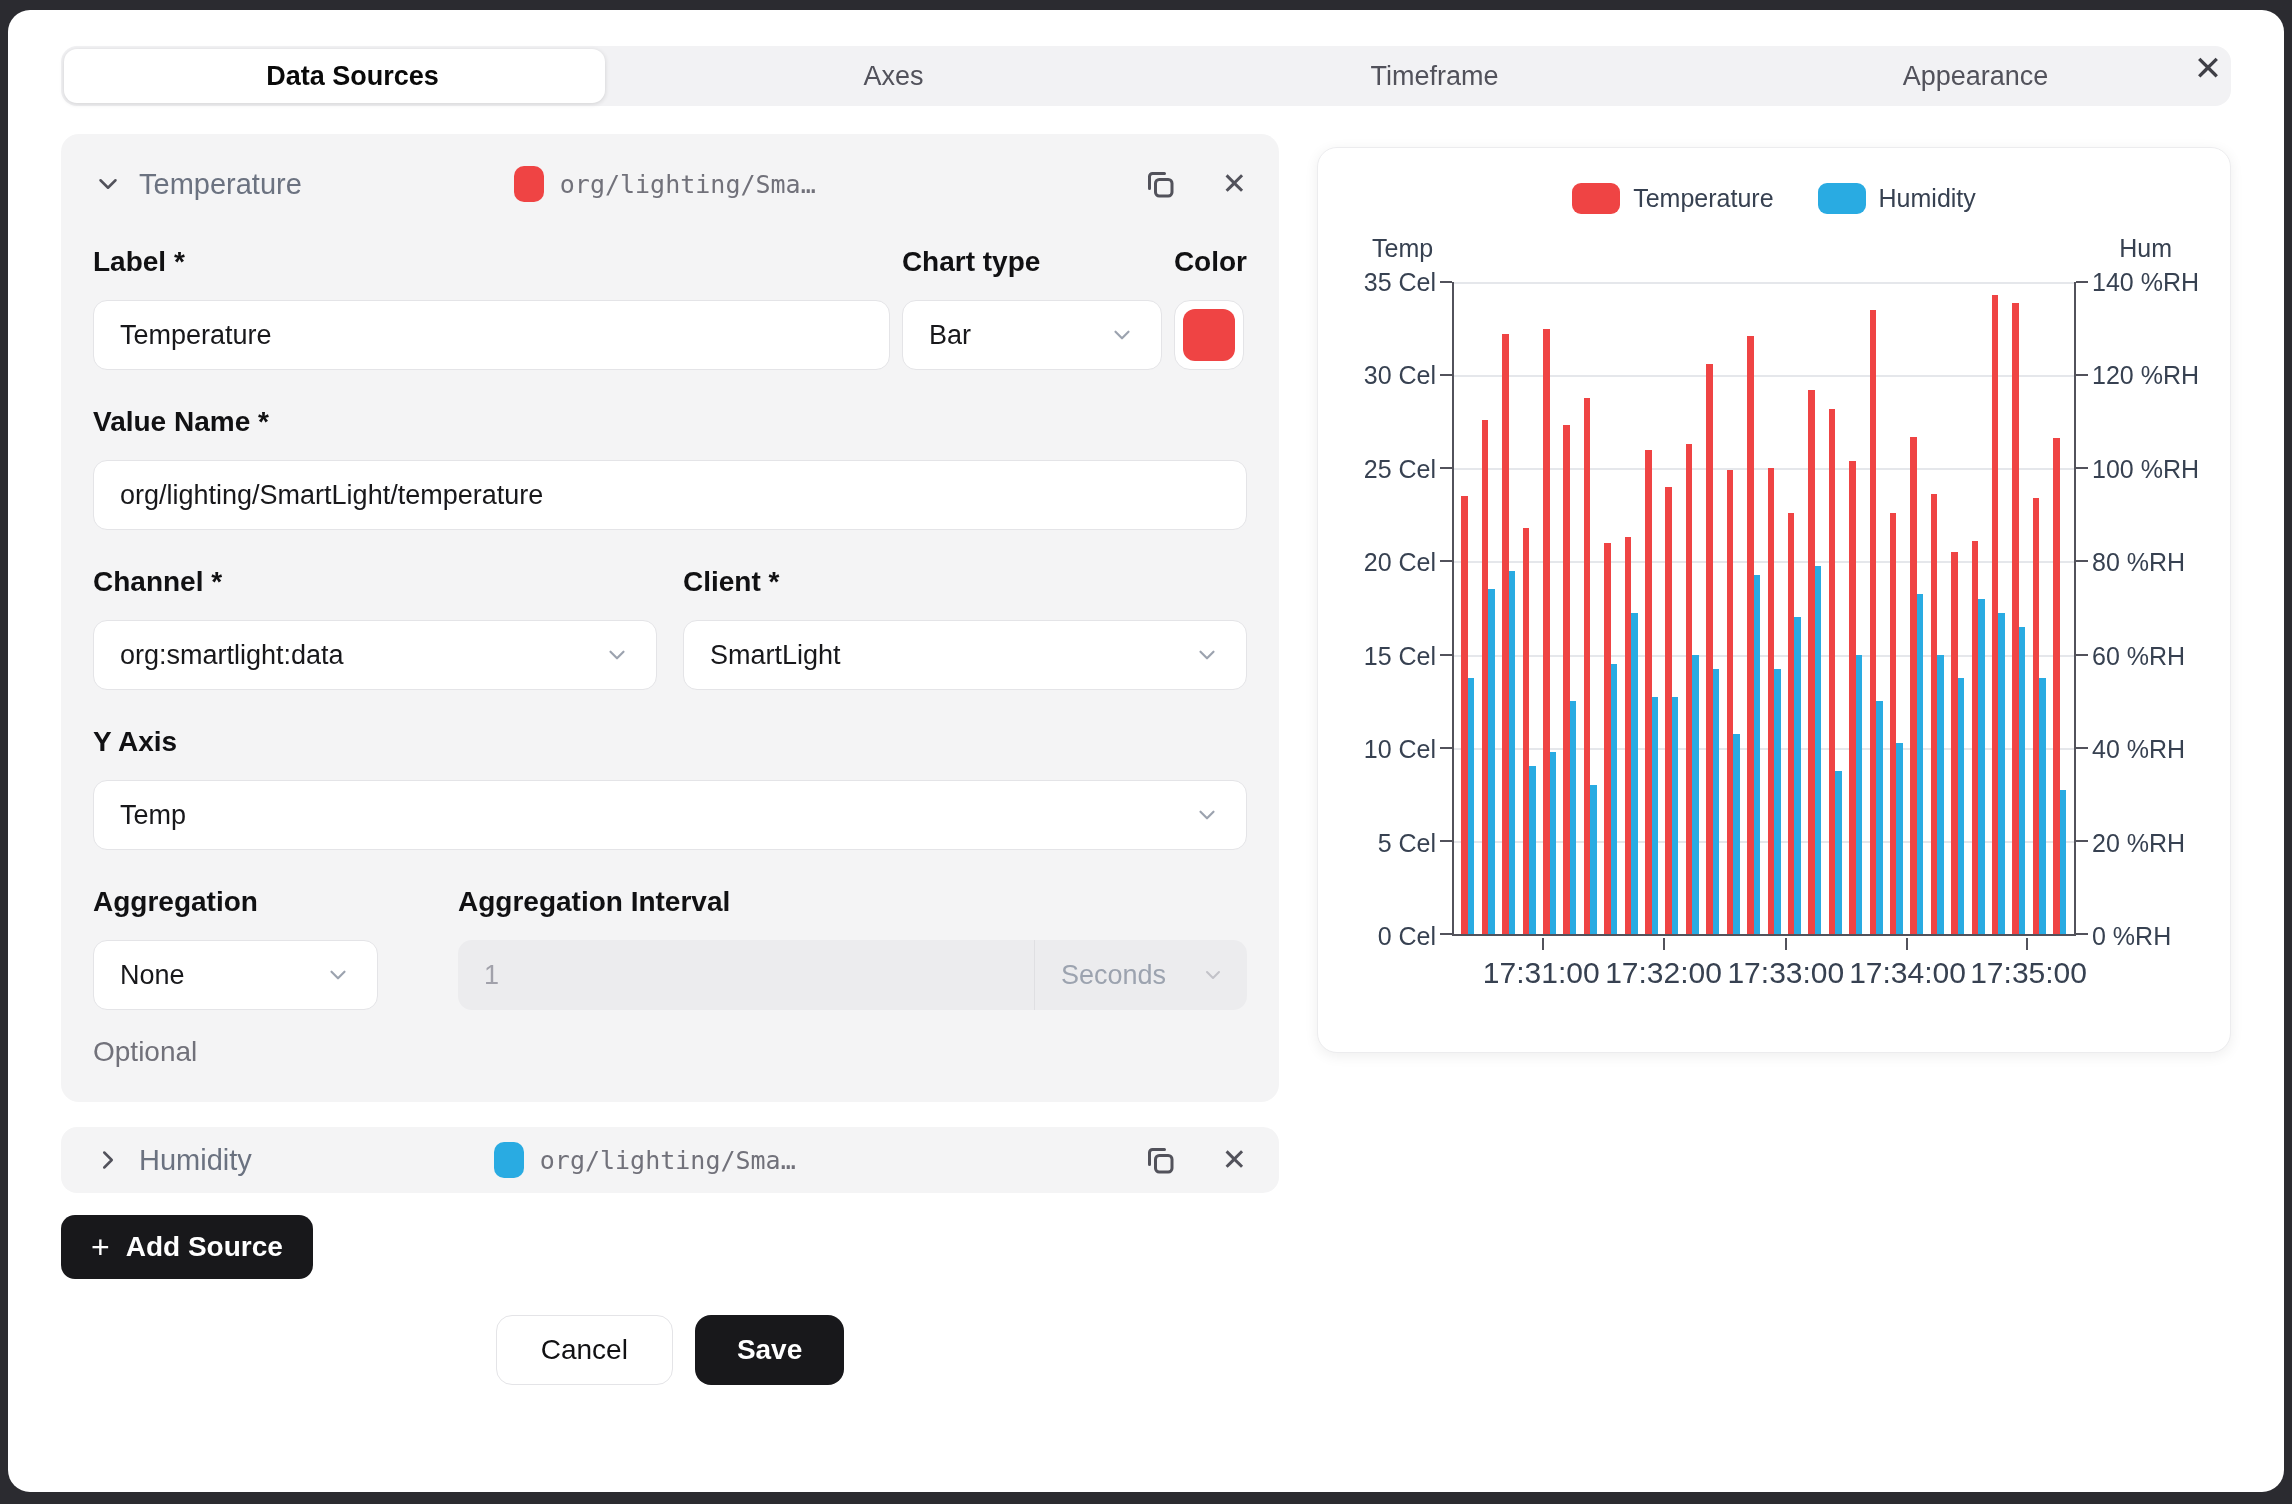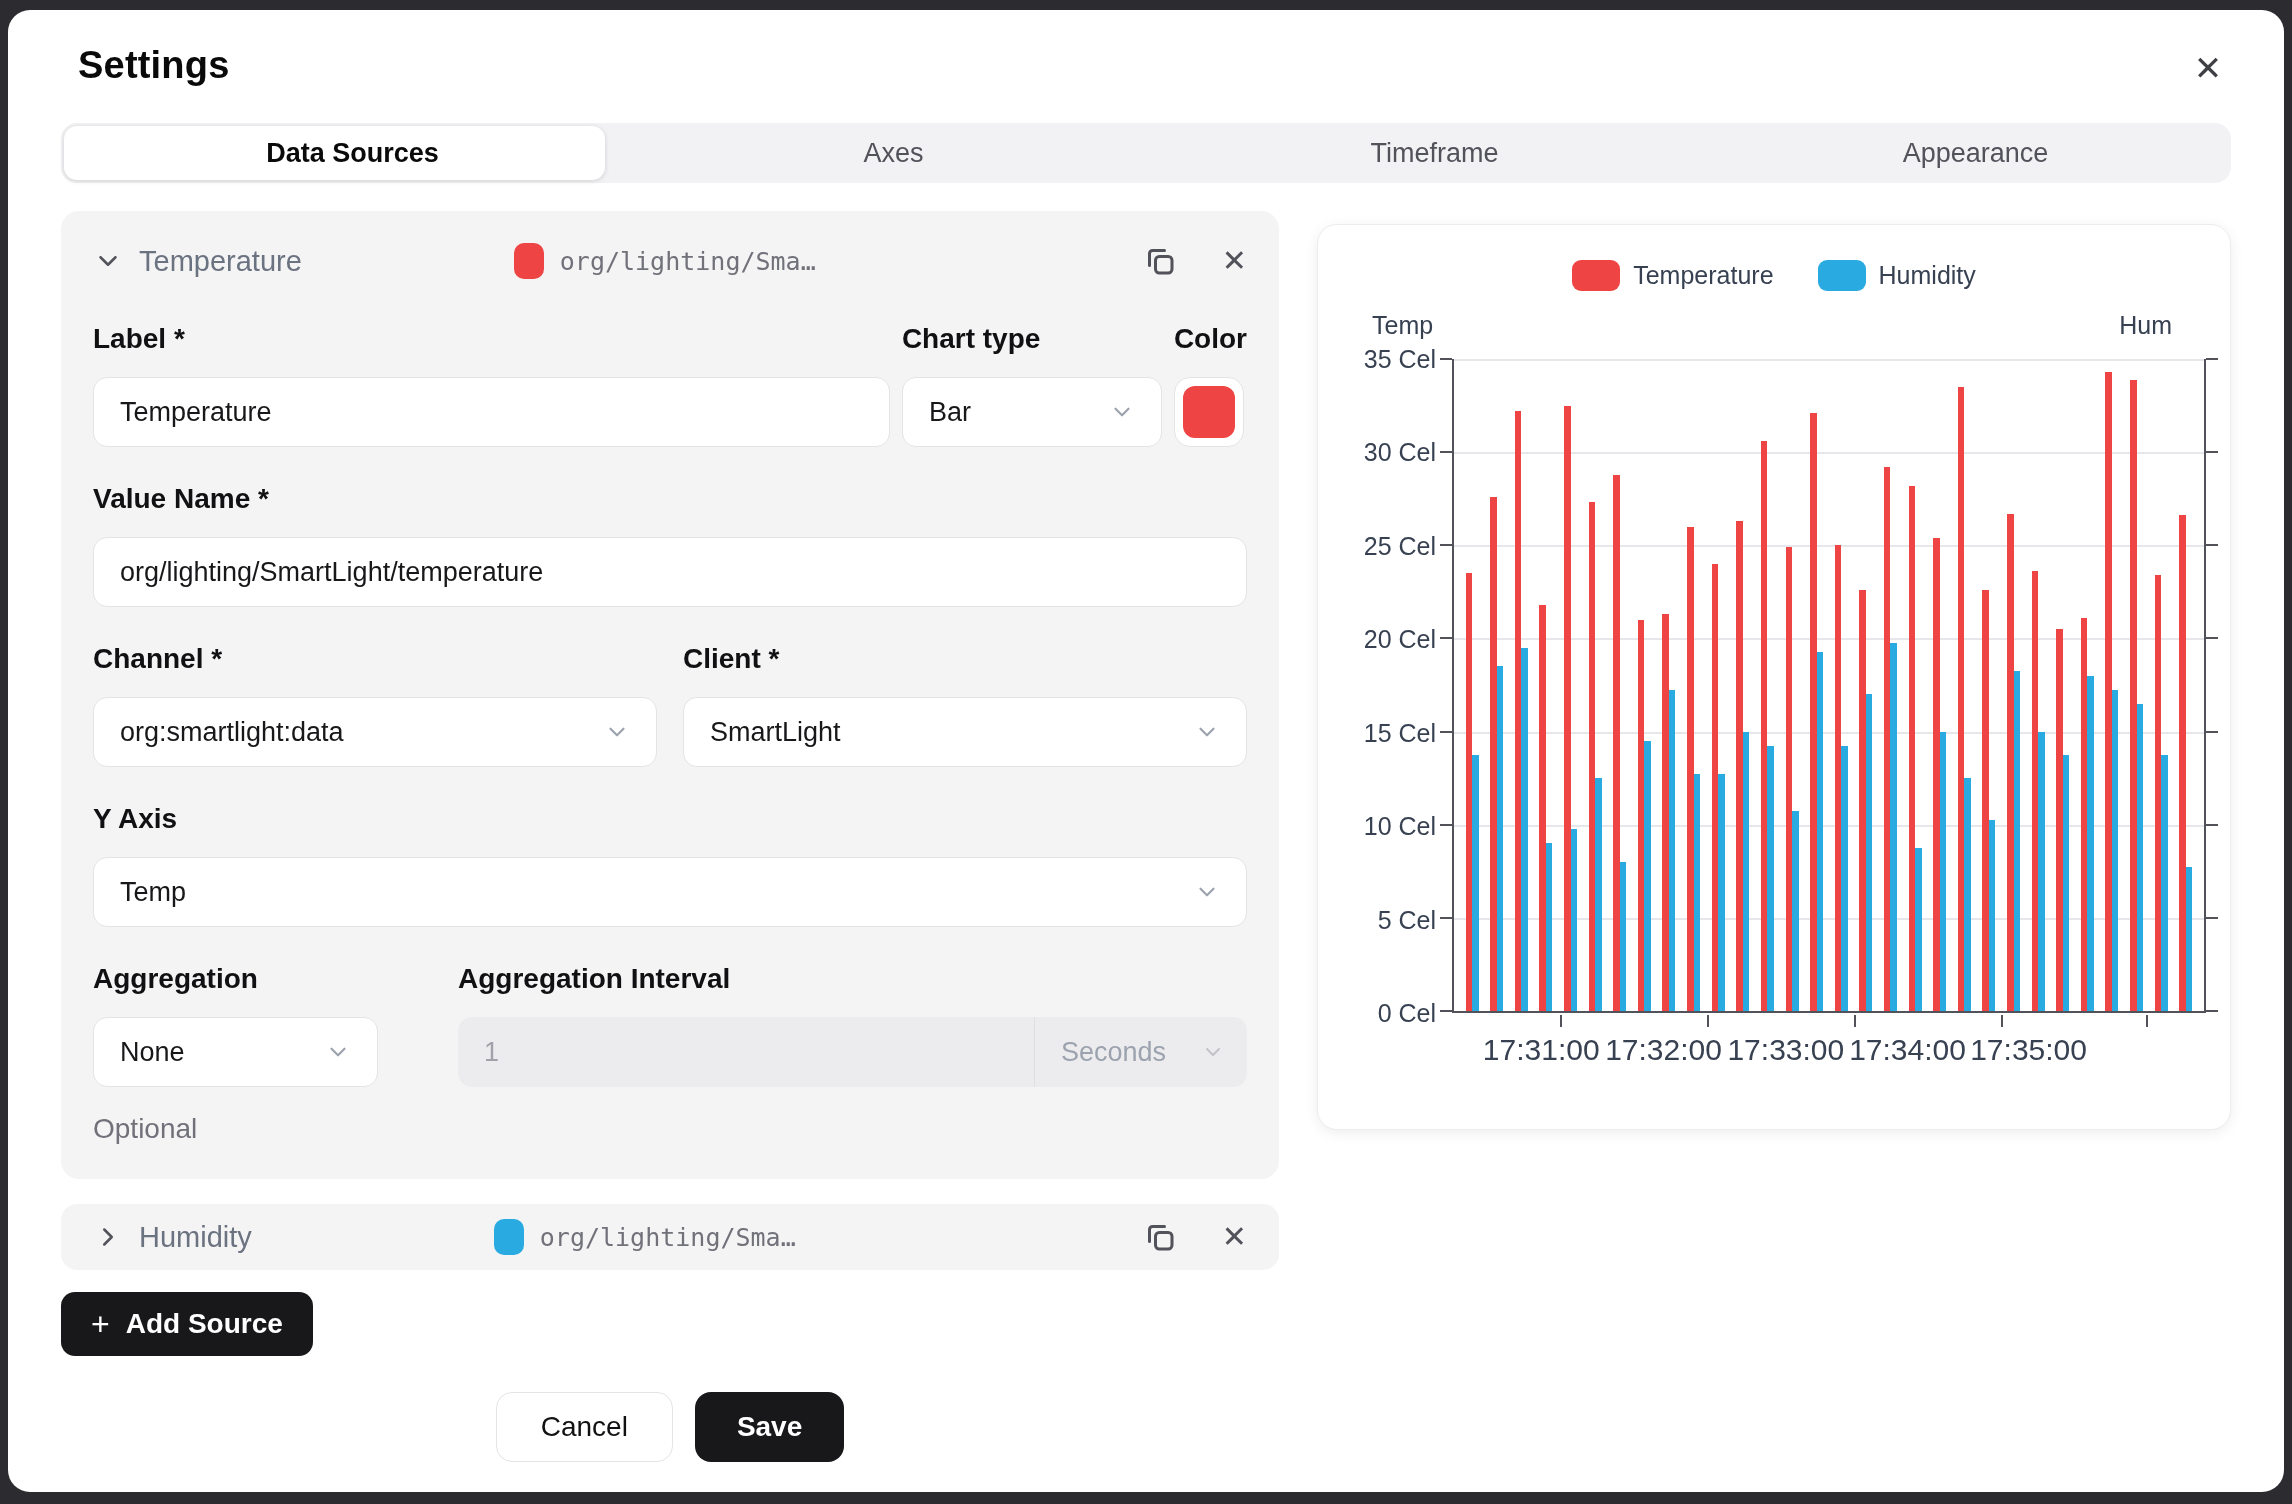--- a/index.html
+++ b/index.html
@@ -116,21 +116,20 @@
   .xlabels span { position: absolute; transform: translateX(-50%); white-space: nowrap; }
 
   svg.stroke { fill: none; stroke: currentColor; stroke-width: 2; stroke-linecap: round; stroke-linejoin: round; }
   .chev-gray { color: #9ca3af; } .chev-faint { color: #c2c2c8; }
 </style>
 </head>
 <body>
 
 <div class="dialog">
 
-  <h1 class="dialog-title">Settings</h1>
   <button class="close-btn">
     <span>✕</span>
   </button>
 
   <div class="tabbar">
       <div class="tab active">Data Sources</div>
       <div class="tab">Axes</div>
       <div class="tab">Timeframe</div>
       <div class="tab">Appearance</div>
     </div>
@@ -456,20 +455,30 @@
                   <div class="bar" style="height: 76%; background: rgb(239, 68, 68);"></div>
                   <div class="bar" style="height: 22.1429%; background: rgb(41, 171, 226);"></div>
                 </div>
               </div>
               <span class="xtickmark" style="left: calc(14.3% - 1px);"></span>
               <span class="xtickmark" style="left: calc(33.9% - 1px);"></span>
               <span class="xtickmark" style="left: calc(53.5% - 1px);"></span>
               <span class="xtickmark" style="left: calc(73% - 1px);"></span>
               <span class="xtickmark" style="left: calc(92.4% - 1px);"></span>
             </div>
+          <div class="yticks yticks-right">
+              <span style="top: calc(0% - 14px);">140 %RH</span>
+              <span style="top: calc(14.2857% - 14px);">120 %RH</span>
+              <span style="top: calc(28.5714% - 14px);">100 %RH</span>
+              <span style="top: calc(42.8571% - 14px);">80 %RH</span>
+              <span style="top: calc(57.1429% - 14px);">60 %RH</span>
+              <span style="top: calc(71.4286% - 14px);">40 %RH</span>
+              <span style="top: calc(85.7143% - 14px);">20 %RH</span>
+              <span style="top: calc(100% - 14px);">0 %RH</span>
+            </div>
         </div>
         <div class="xlabels">
             <span style="left: 14.3%;">17:31:00</span>
             <span style="left: 33.9%;">17:32:00</span>
             <span style="left: 53.5%;">17:33:00</span>
             <span style="left: 73%;">17:34:00</span>
             <span style="left: 92.4%;">17:35:00</span>
           </div>
       </div>
     </div>

